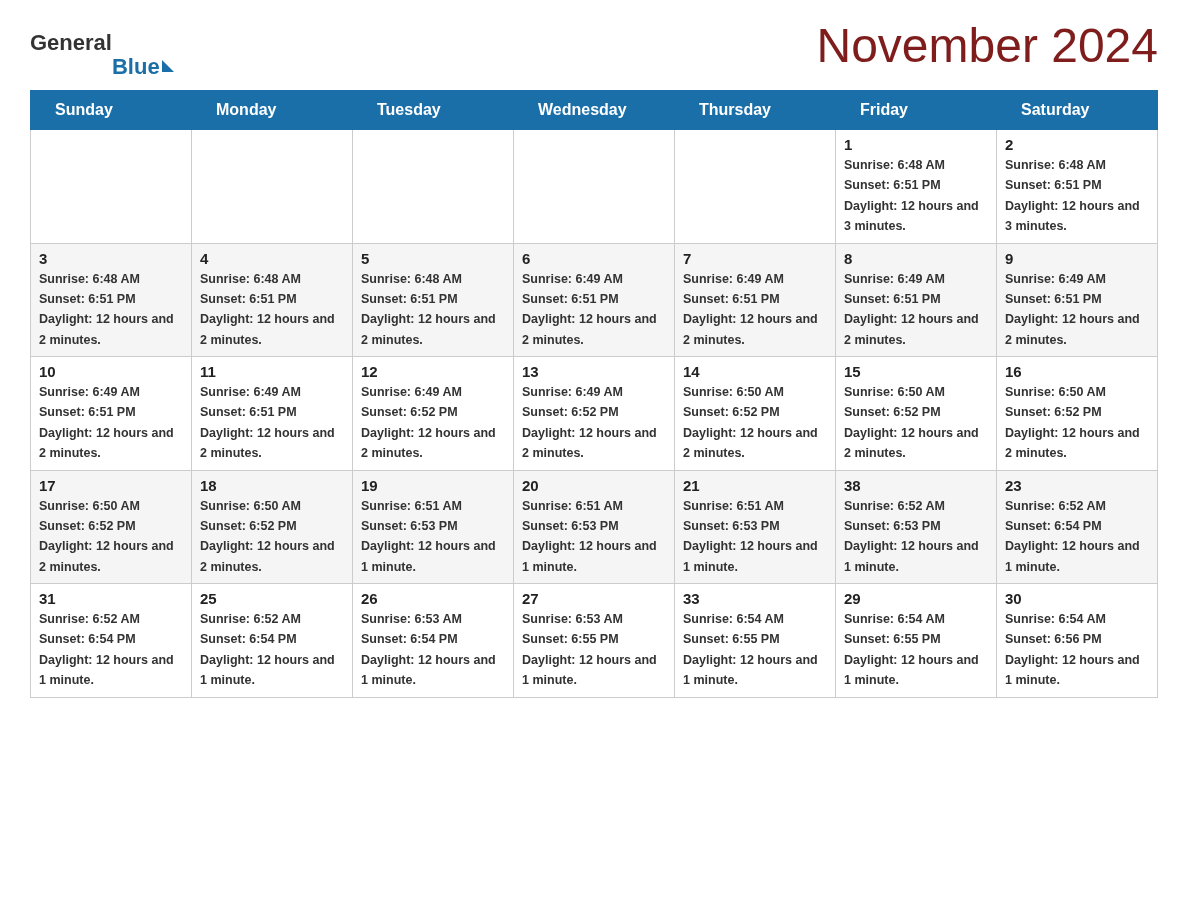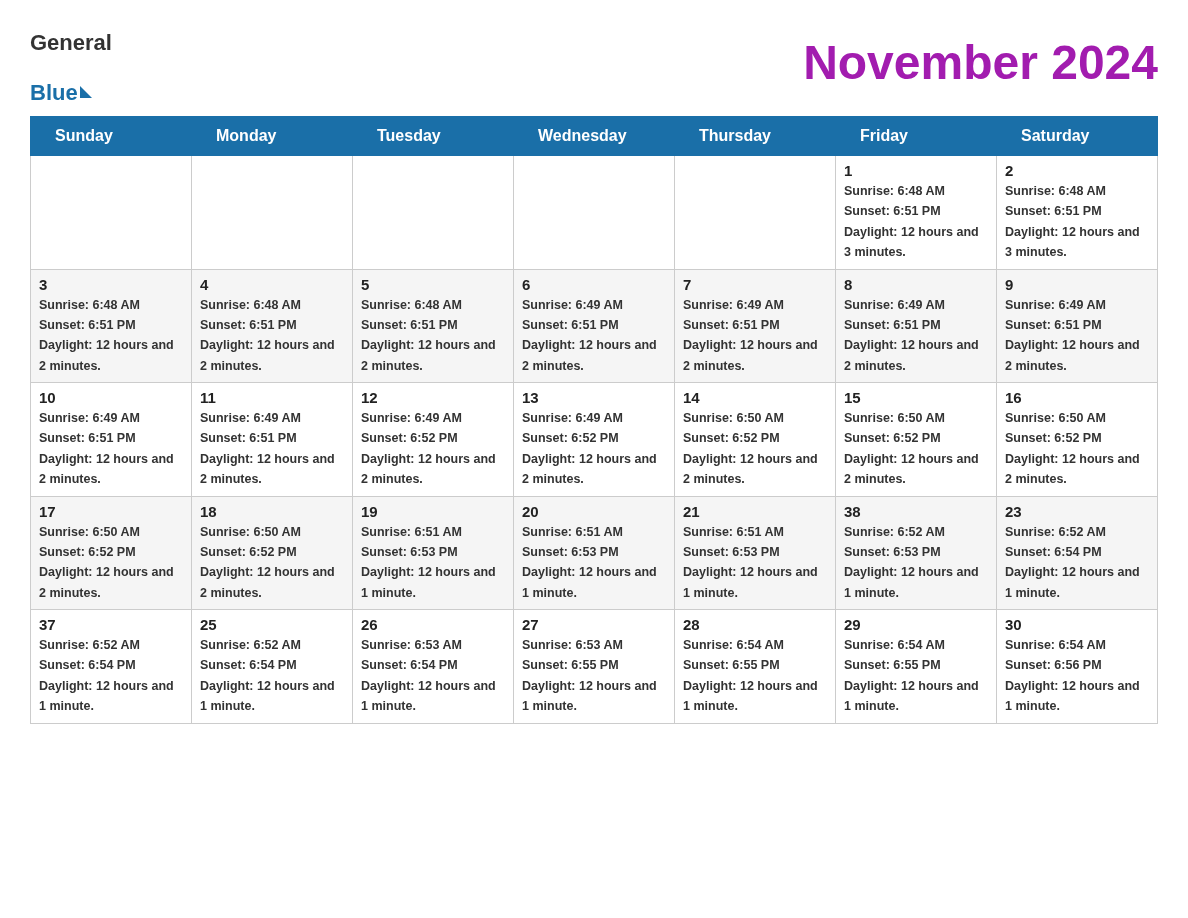--- a/index.html
+++ b/index.html
@@ -11,21 +11,21 @@
       padding: 20px 30px;
     }
     .header-area {
       display: flex;
       justify-content: space-between;
       align-items: flex-start;
       margin-bottom: 10px;
     }
     .logo {
       display: flex;
-      flex-direction: column;
+      flex-direction: row;
       align-items: flex-start;
       padding-top: 10px;
     }
     .logo-general {
       font-size: 22px;
       font-weight: bold;
       color: #333;
       letter-spacing: 0;
     }
     .logo-blue {
@@ -44,24 +44,23 @@
       border-bottom: 0px solid transparent;
       display: inline-block;
       margin-left: 2px;
       margin-bottom: 2px;
     }
     .title-area {
       text-align: right;
     }
     .main-title {
       font-size: 48px;
-      font-weight: bold;
-      color: #a21caf;
+      font-weight: normal;
+      color: #7f1d1d;
       line-height: 1.1;
-      margin-top: 17px;
     }
     .subtitle {
       font-size: 20px;
       color: #555;
       margin-top: 4px;
     }
     .calendar-table {
       width: 100%;
       border-collapse: collapse;
       margin-top: 10px;
@@ -162,22 +161,22 @@
       <tr class="row-even">
         <td><span class="day-number">17</span><span class="day-info">Sunrise: 6:50 AM<br>Sunset: 6:52 PM<br>Daylight: 12 hours and 2 minutes.</span></td>
         <td><span class="day-number">18</span><span class="day-info">Sunrise: 6:50 AM<br>Sunset: 6:52 PM<br>Daylight: 12 hours and 2 minutes.</span></td>
         <td><span class="day-number">19</span><span class="day-info">Sunrise: 6:51 AM<br>Sunset: 6:53 PM<br>Daylight: 12 hours and 1 minute.</span></td>
         <td><span class="day-number">20</span><span class="day-info">Sunrise: 6:51 AM<br>Sunset: 6:53 PM<br>Daylight: 12 hours and 1 minute.</span></td>
         <td><span class="day-number">21</span><span class="day-info">Sunrise: 6:51 AM<br>Sunset: 6:53 PM<br>Daylight: 12 hours and 1 minute.</span></td>
         <td><span class="day-number">38</span><span class="day-info">Sunrise: 6:52 AM<br>Sunset: 6:53 PM<br>Daylight: 12 hours and 1 minute.</span></td>
         <td><span class="day-number">23</span><span class="day-info">Sunrise: 6:52 AM<br>Sunset: 6:54 PM<br>Daylight: 12 hours and 1 minute.</span></td>
       </tr>
       <tr class="row-odd">
-        <td><span class="day-number">37</span><span class="day-info">Sunrise: 6:52 AM<br>Sunset: 6:54 PM<br>Daylight: 12 hours and 1 minute.</span></td>
+        <td><span class="day-number">31</span><span class="day-info">Sunrise: 6:52 AM<br>Sunset: 6:54 PM<br>Daylight: 12 hours and 1 minute.</span></td>
         <td><span class="day-number">25</span><span class="day-info">Sunrise: 6:52 AM<br>Sunset: 6:54 PM<br>Daylight: 12 hours and 1 minute.</span></td>
         <td><span class="day-number">26</span><span class="day-info">Sunrise: 6:53 AM<br>Sunset: 6:54 PM<br>Daylight: 12 hours and 1 minute.</span></td>
         <td><span class="day-number">27</span><span class="day-info">Sunrise: 6:53 AM<br>Sunset: 6:55 PM<br>Daylight: 12 hours and 1 minute.</span></td>
-        <td><span class="day-number">28</span><span class="day-info">Sunrise: 6:54 AM<br>Sunset: 6:55 PM<br>Daylight: 12 hours and 1 minute.</span></td>
+        <td><span class="day-number">33</span><span class="day-info">Sunrise: 6:54 AM<br>Sunset: 6:55 PM<br>Daylight: 12 hours and 1 minute.</span></td>
         <td><span class="day-number">29</span><span class="day-info">Sunrise: 6:54 AM<br>Sunset: 6:55 PM<br>Daylight: 12 hours and 1 minute.</span></td>
         <td><span class="day-number">30</span><span class="day-info">Sunrise: 6:54 AM<br>Sunset: 6:56 PM<br>Daylight: 12 hours and 1 minute.</span></td>
       </tr>
     </tbody>
 </table>
 
 </body></html>

